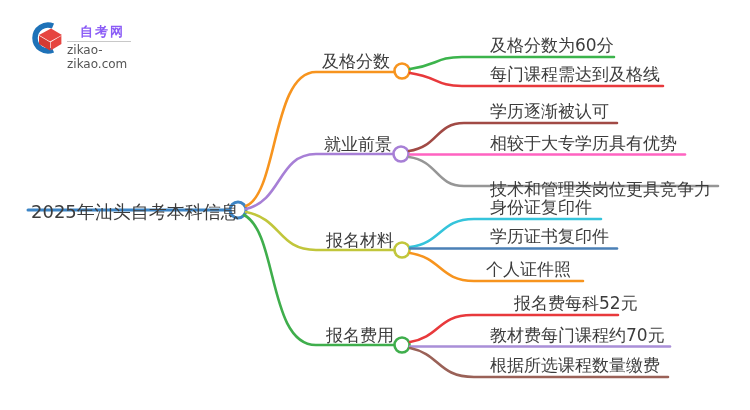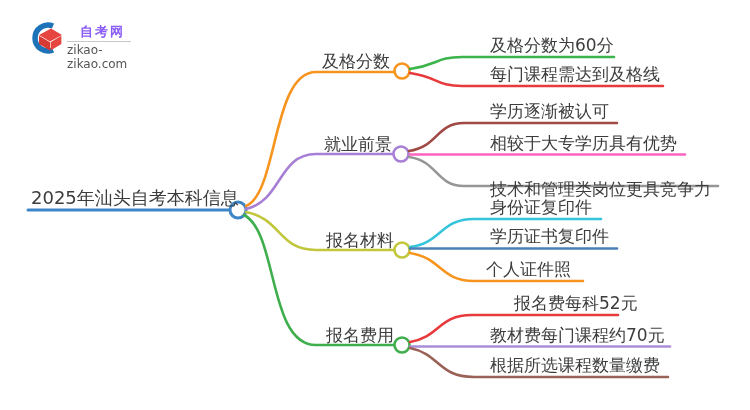--- a/index.html
+++ b/index.html
@@ -58,21 +58,21 @@
     <path d="M 22 4 A 13 13 0 1 0 22 28" stroke-width="5.5" fill="none" stroke="#1e72b8"></path>
     <polygon points="8,13 20,6.5 31,13 19,19.5" fill="#e64540"></polygon>
     <polygon points="8,13.8 19,20.2 19,28.5 8,22" fill="#d63a33"></polygon>
     <polygon points="30.4,13.8 19.6,20.2 19.6,28.5 30.4,22" fill="#e64540"></polygon>
   </svg>
   <div class="logo-title">自考网</div>
   <div class="logo-divider"></div>
   <div class="logo-domain">zikao-zikao.com</div>
 </div>
 
-<div class="lbl root-lbl" style="left:31px;top:187px;">2025年汕头自考本科信息</div>
+<div class="lbl root-lbl" style="left:31px;top:201px;">2025年汕头自考本科信息</div>
 
 <div class="lbl branch-lbl" style="left:322px;top:51px;">及格分数</div>
 <div class="lbl branch-lbl" style="left:324px;top:134px;">就业前景</div>
 <div class="lbl branch-lbl" style="left:326px;top:230px;text-align:right;">报名材料</div>
 <div class="lbl branch-lbl" style="left:326px;top:325px;">报名费用</div>
 
 <div class="lbl child-lbl" style="left:490px;top:35px;">及格分数为60分</div>
 <div class="lbl child-lbl" style="left:490px;top:64px;">每门课程需达到及格线</div>
 
 <div class="lbl child-lbl" style="left:490px;top:101px;">学历逐渐被认可</div>

